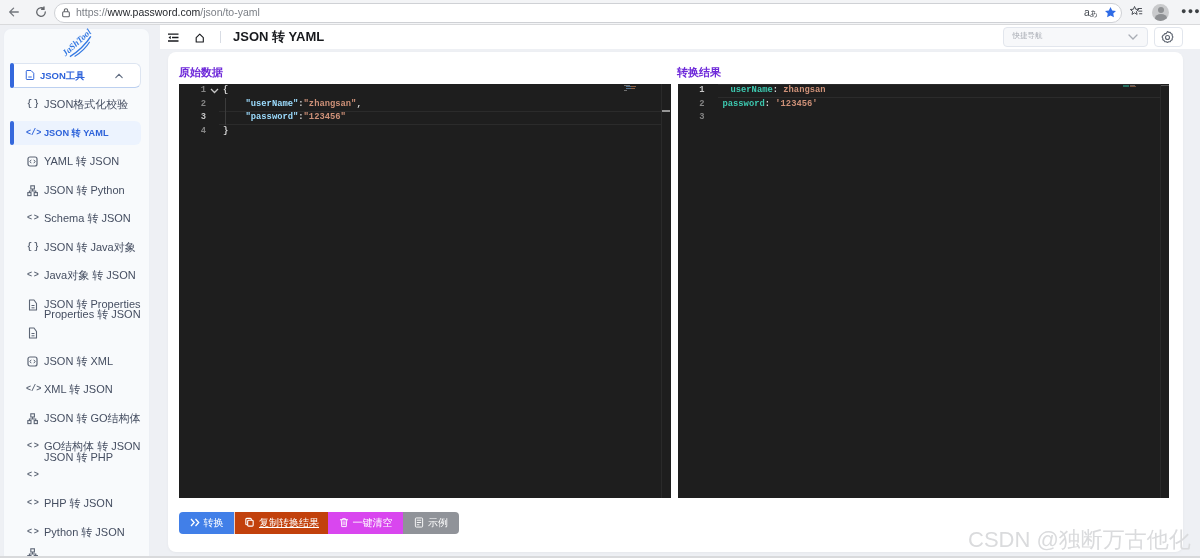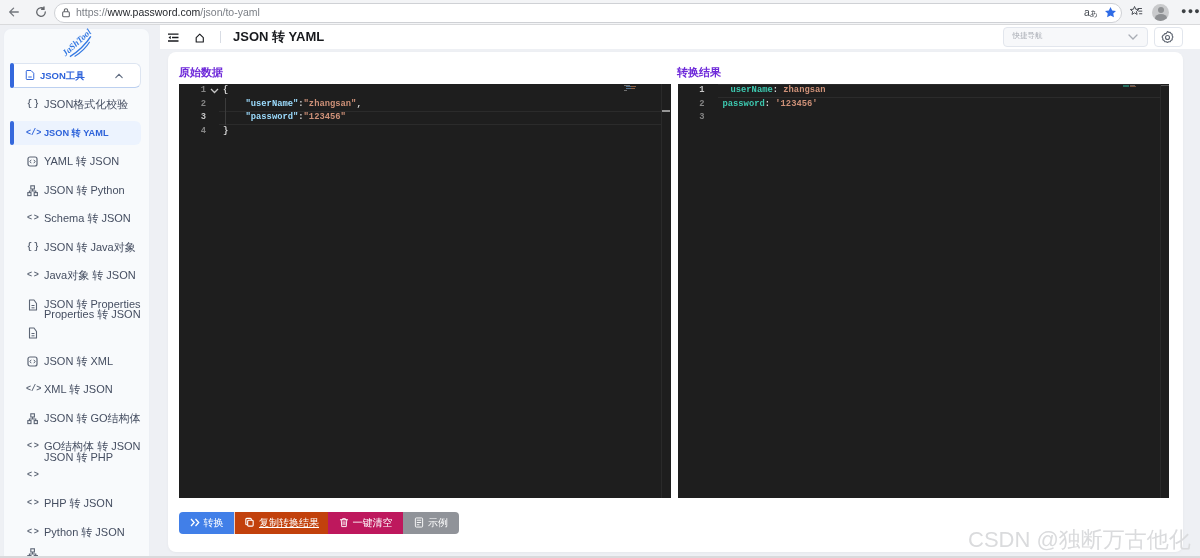--- a/index.html
+++ b/index.html
@@ -156,21 +156,21 @@
 <div class="abs" id="btnrow">
   <div class="btn" style="width:55px;background:#417fe8;border-radius:4px 0 0 4px;">
     <svg width="10" height="9" viewBox="0 0 10 9">
         <path d="M1 1l3.2 3.5L1 8M5.5 1l3.2 3.5L5.5 8" stroke="#fff" stroke-width="1.3" fill="none"></path>
       </svg>转换</div>
   <div class="btn" style="width:94px;background:#c2410c;border-left:1px solid rgba(255,255,255,0.75);text-decoration:underline;">
     <svg width="11" height="11" viewBox="0 0 24 24">
         <rect x="8" y="7" width="12" height="13" rx="2" stroke="#fff" stroke-width="2.4" fill="none"></rect>
         <path d="M16 7V5a2 2 0 0 0-2-2H6a2 2 0 0 0-2 2v10a2 2 0 0 0 2 2h2" stroke="#fff" stroke-width="2.4" fill="none"></path>
       </svg>复制转换结果</div>
-  <div class="btn" style="width:75px;background:#be185d;">
+  <div class="btn" style="width:75px;background:#d946ef;">
     <svg width="10" height="11" viewBox="0 0 22 24">
         <path d="M3 6h16M8 6V3.5h6V6M5 6l1 15h10l1-15M9 10v7M13 10v7" stroke="#fff" stroke-width="2" fill="none" stroke-linecap="round"></path>
       </svg>一键清空</div>
   <div class="btn" style="width:56px;background:#909399;border-radius:0 4px 4px 0;">
     <svg width="10" height="11" viewBox="0 0 22 24">
         <rect x="3" y="2" width="16" height="20" rx="2" stroke="#fff" stroke-width="2" fill="none"></rect>
         <path d="M7 7h8M7 12h8M7 17h4" stroke="#fff" stroke-width="2" stroke-linecap="round"></path>
       </svg>示例</div>
 </div>
 

